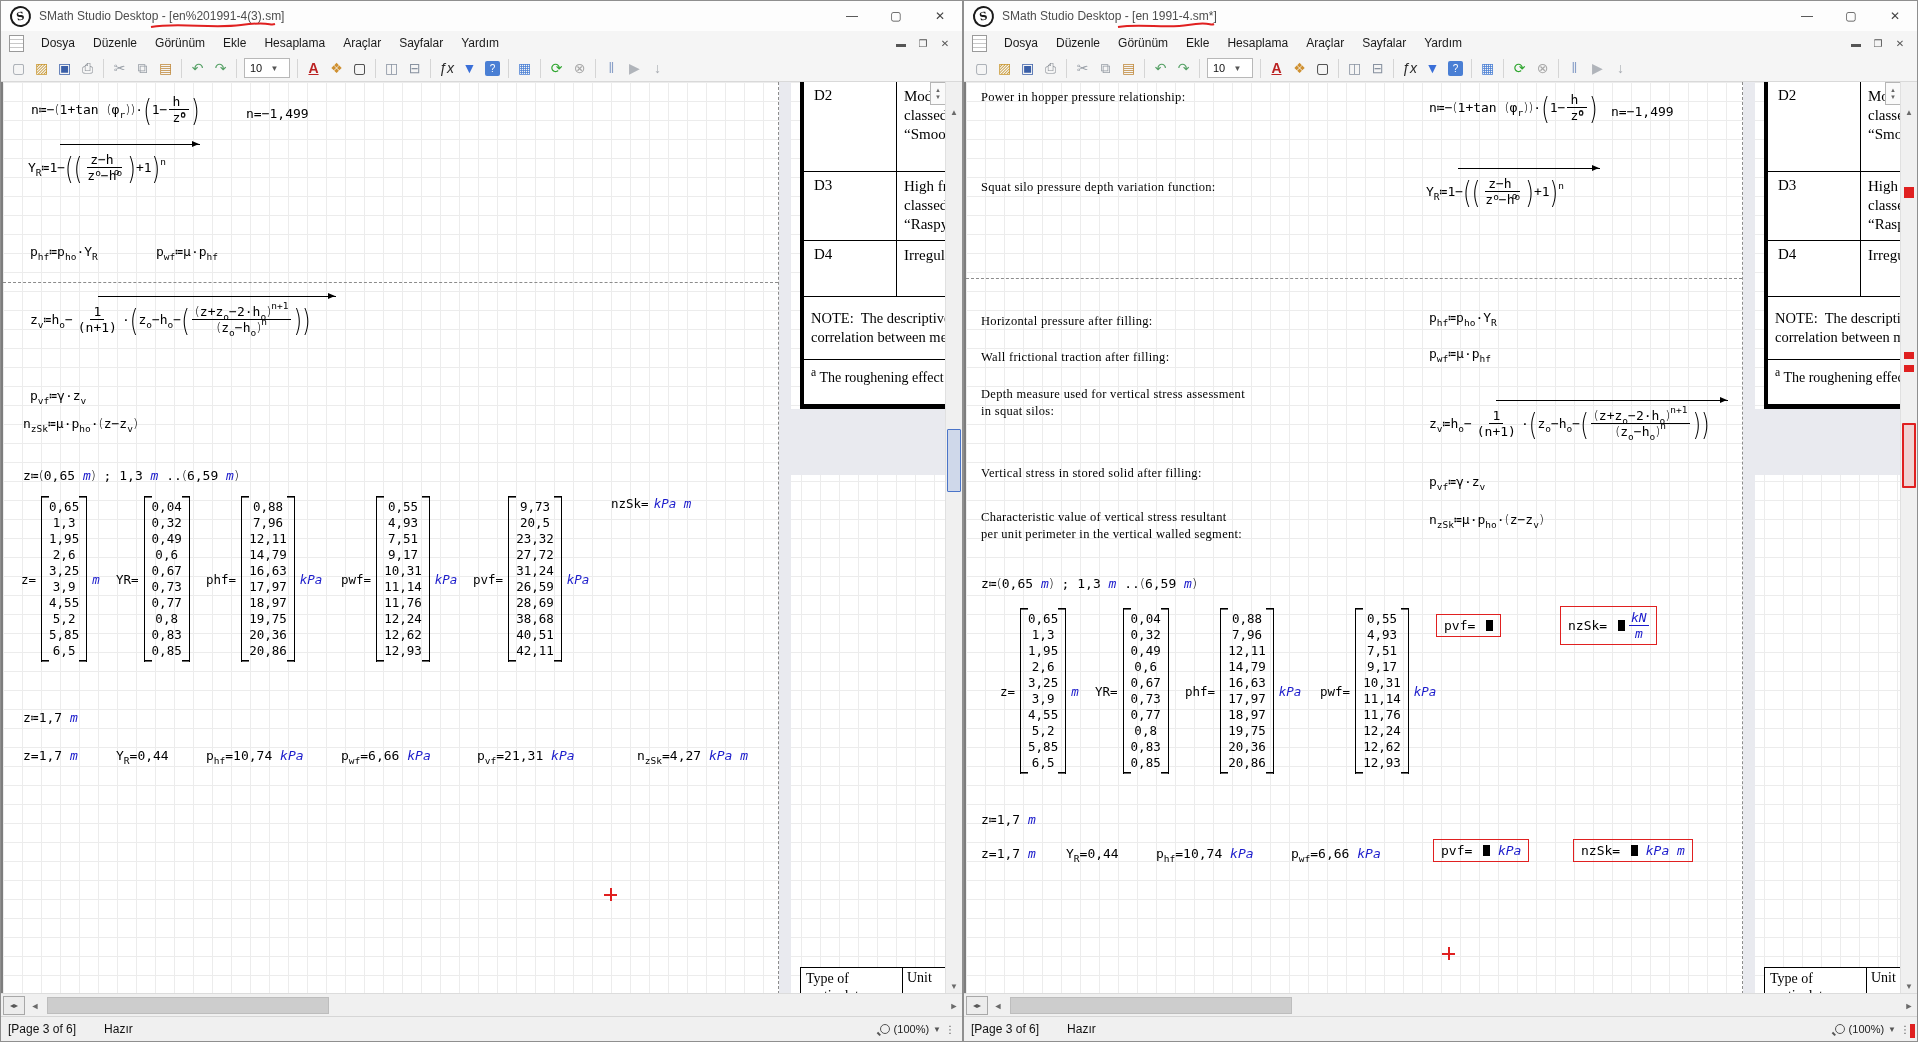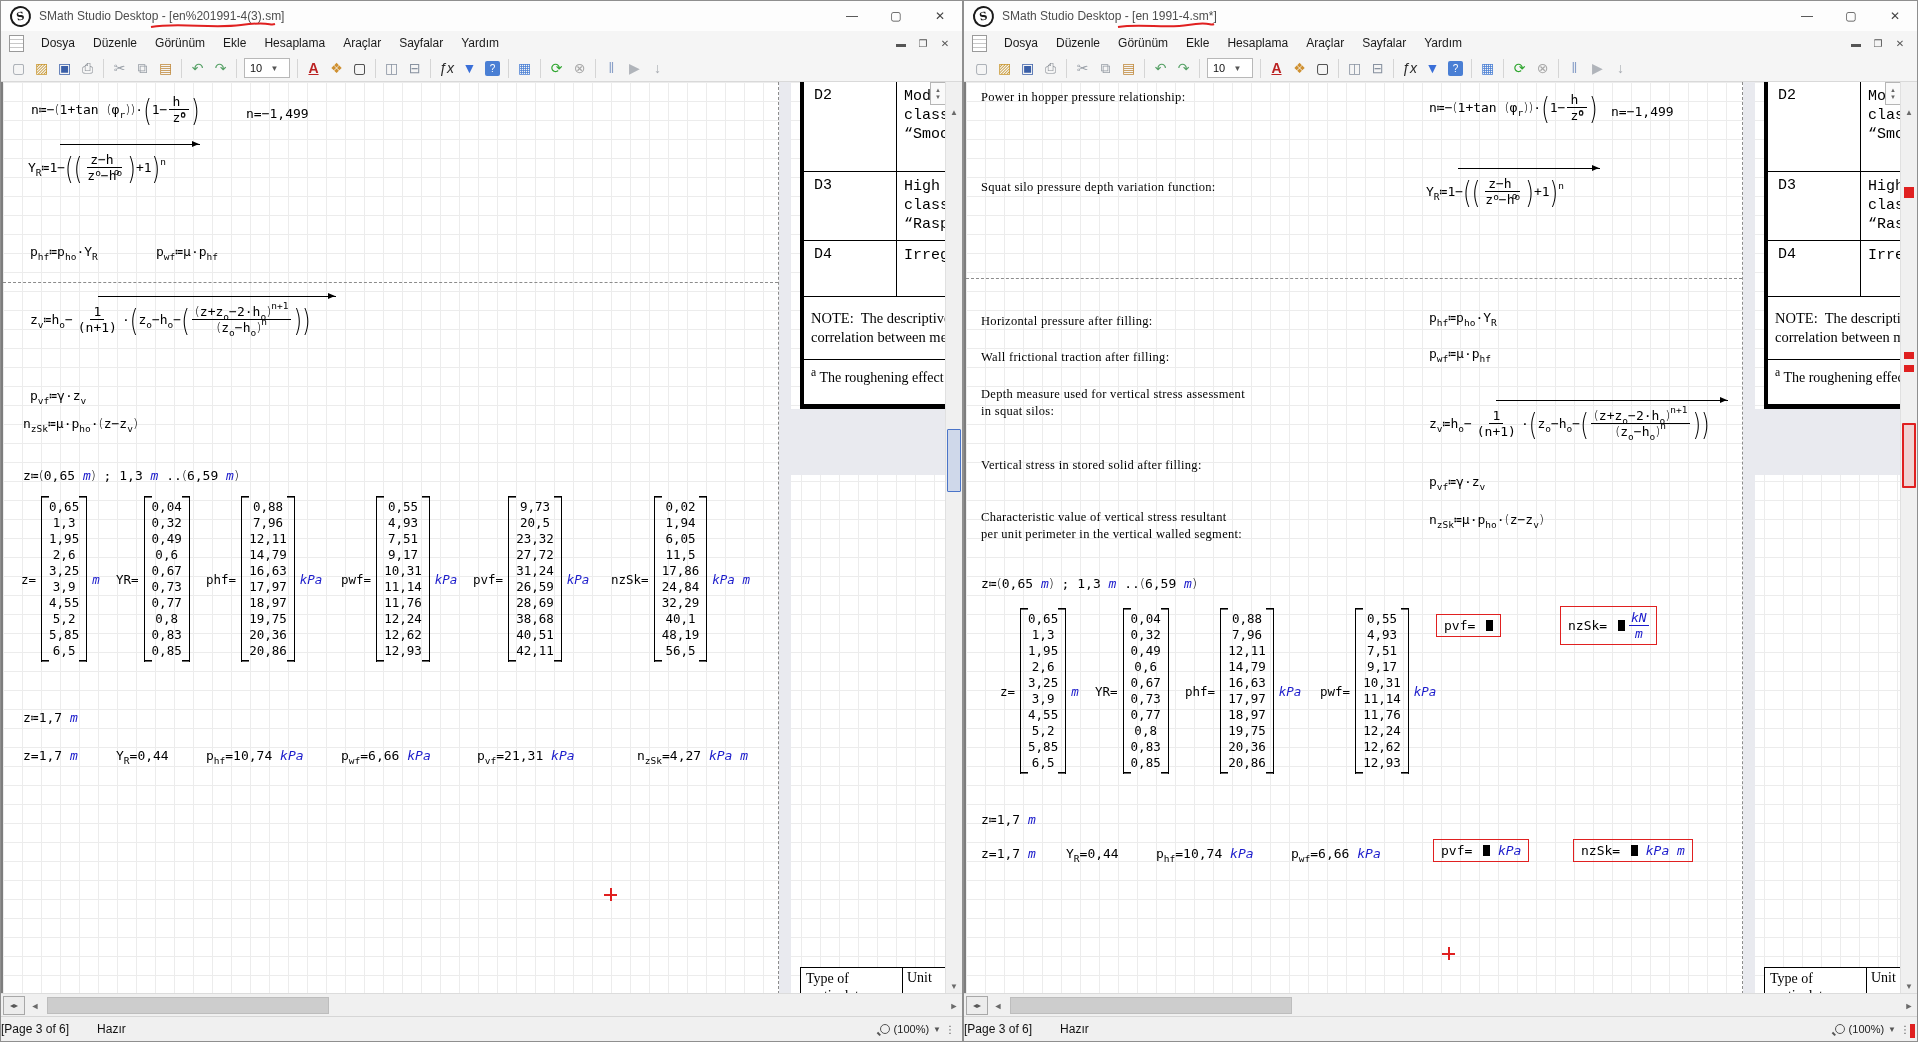--- a/index.html
+++ b/index.html
@@ -75,21 +75,21 @@
     background-repeat:no-repeat;background-size:7px 1.6px;
     background-position:left top,right top,left bottom,right bottom;}
   .mx div{line-height:16px;}
 
   
   .tl{position:absolute;font-family:Liberation Serif, serif;font-size:12.5px;letter-spacing:.3px;color:#000;white-space:pre;}
 
   
   .d2t{position:absolute;left:9px;top:0;width:195px;height:327px;background:#fff;border-left:4px solid #000;border-bottom:5px solid #000;
     font-family:"Liberation Serif",serif;color:#000;box-sizing:border-box;overflow:hidden;}
-  .d2row{display:flex;border-bottom:1px solid #000;font-family:Liberation Mono, monospace;}
+  .d2row{display:flex;border-bottom:1px solid #000;}
   .d2c1{width:93px;border-right:1px solid #000;padding:5px 0 0 10px;font-size:15px;box-sizing:border-box;}
   .d2c2{flex:1;padding:5px 0 0 7px;font-size:15px;line-height:19px;white-space:pre;}
   .d2note{padding:12px 0 0 7px;font-size:14.5px;line-height:19px;border-bottom:1px solid #000;height:63px;box-sizing:border-box;white-space:pre;}
   .d2foot{padding:6px 0 0 7px;font-size:14px;}
   .frag{position:absolute;left:9px;top:885px;width:190px;height:40px;background:#fff;border:1.5px solid #000;border-bottom:none;
     display:flex;font-family:"Liberation Serif",serif;font-size:14px;overflow:hidden;box-sizing:border-box;}
   .fgc1{width:102px;border-right:1px solid #000;padding:2px 5px;box-sizing:border-box;line-height:17px;}
   .fgc2{flex:1;padding:2px 4px;display:flex;align-items:flex-start;gap:4px;}
 
   
@@ -100,21 +100,21 @@
   .vthumb{position:absolute;left:1px;right:1px;border-radius:1px;}
   .rmark{position:absolute;left:3px;width:10px;background:#e02020;}
   .hs{position:absolute;left:0;right:0;bottom:24px;height:23px;background:#f0f0f0;border-top:1px solid #dcdcdc;display:flex;align-items:center;}
   .hsplit{width:20px;height:17px;border:1px solid #a8a8a8;background:#ececec;margin:0 2px;display:flex;align-items:center;justify-content:center;font-size:8px;color:#555;}
   .hsb{width:16px;text-align:center;font-size:9px;color:#6a6a6a;}
   .hthumb{height:15px;background:#cdcdcd;border:1px solid #bdbdbd;margin-left:4px;}
 
   
   .stat{position:absolute;left:0;right:0;bottom:0;height:24px;background:#f0f0f0;border-top:1px solid #d6d6d6;
     display:flex;align-items:center;font-size:12px;color:#111;}
-  .stpage{}
+  .stpage{margin-left:7px;}
   .stready{margin-left:28px;}
   .stright{margin-left:auto;display:flex;align-items:center;gap:4px;margin-right:4px;}
   .lens{width:8px;height:8px;border:1.5px solid #555;border-radius:50%;position:relative;display:inline-block;}
   .lens:after{content:"";position:absolute;width:4px;height:1.5px;background:#555;transform:rotate(45deg);left:-4px;top:8px;}
   .stzoom{font-size:11px;color:#222;text-align:center;}
   .stdd{font-size:8px;color:#555;}
   .stdots{font-size:10px;color:#555;letter-spacing:1px;margin-right:2px;}
   .cornermark{position:absolute;right:2px;bottom:3px;width:5px;height:14px;background:#e02020;}
 </style>
 </head>
@@ -281,32 +281,20 @@
           <div>26,59</div>
           <div>28,69</div>
           <div>38,68</div>
           <div>40,51</div>
           <div>42,11</div>
         </span>
         <span class="un">kPa</span>
       </div>
     <div class="matrix" style="left:608px;top:414px;">
         <span><span>n</span><span class="sb">zSk</span><span>=</span></span>
-        <span class="mx">
-          <div>0,02</div>
-          <div>1,94</div>
-          <div>6,05</div>
-          <div>11,5</div>
-          <div>17,86</div>
-          <div>24,84</div>
-          <div>32,29</div>
-          <div>40,1</div>
-          <div>48,19</div>
-          <div>56,5</div>
-        </span>
         <span class="un">kPa m</span>
       </div>
 
     <div class="fm" style="left:20px;top:628px;"><span>z</span><span>≔</span><span>1,7 </span><span class="un">m</span></div>
     <div class="fm" style="left:20px;top:666px;"><span>z</span><span>=</span><span>1,7 </span><span class="un">m</span></div>
     <div class="fm" style="left:113px;top:666px;"><span>Y</span><span class="sb">R</span><span>=</span><span>0,44</span></div>
     <div class="fm" style="left:203px;top:666px;"><span>p</span><span class="sb">hf</span><span>=</span><span>10,74 </span><span class="un">kPa</span></div>
     <div class="fm" style="left:338px;top:666px;"><span>p</span><span class="sb">wf</span><span>=</span><span>6,66 </span><span class="un">kPa</span></div>
     <div class="fm" style="left:474px;top:666px;"><span>p</span><span class="sb">vf</span><span>=</span><span>21,31 </span><span class="un">kPa</span></div>
     <div class="fm" style="left:634px;top:666px;"><span>n</span><span class="sb">zSk</span><span>=</span><span>4,27 </span><span class="un">kPa m</span></div>
@@ -456,21 +444,21 @@
     <div class="fm" style="left:460px;top:94px;"><span>Y</span><span class="sb">R</span><span>≔</span><span>1</span><span>−</span><span class="g tall"><span class="par">(</span><span class="g tall"><span class="par">(</span><span class="fr"><span class="n"><span>z</span><span>−</span><span>h</span><span class="sb">o</span></span><span class="d"><span>z</span><span class="sb">o</span><span>−</span><span>h</span><span class="sb">o</span></span></span><span class="par">)</span></span><span>+</span><span>1</span><span class="par">)</span><span class="sp">n</span></span></div>
     <div class="dash-h" style="left:0;width:776px;top:196px;"></div>
     <div class="tl" style="left:15px;top:232px;">Horizontal pressure after filling:</div>
     <div class="fm" style="left:463px;top:228px;"><span>p</span><span class="sb">hf</span><span>≔</span><span>p</span><span class="sb">ho</span><span>·</span><span>Y</span><span class="sb">R</span></div>
     <div class="tl" style="left:15px;top:268px;">Wall frictional traction after filling:</div>
     <div class="fm" style="left:463px;top:264px;"><span>p</span><span class="sb">wf</span><span>≔</span><span>μ·p</span><span class="sb">hf</span></div>
     <div class="tl" style="left:15px;top:305px;">Depth measure used for vertical stress assessment</div>
     <div class="tl" style="left:15px;top:322px;">in squat silos:</div>
     <div class="oline" style="left:530px;top:318px;width:232px;"></div>
     <div class="fm" style="left:463px;top:326px;"><span>z</span><span class="sb">v</span><span>≔</span><span>h</span><span class="sb">o</span><span>−</span><span class="fr"><span class="n"><span>1</span></span><span class="d"><span>(n+1)</span></span></span><span>·</span><span class="g tall"><span class="par">(</span><span>z</span><span class="sb">o</span><span>−</span><span>h</span><span class="sb">o</span><span>−</span><span class="g tall"><span class="par">(</span><span class="fr"><span class="n"><span class="g"><span class="par">(</span><span>z</span><span>+</span><span>z</span><span class="sb">o</span><span>−</span><span>2·h</span><span class="sb">o</span><span class="par">)</span><span class="sp">n+1</span></span></span><span class="d"><span class="g"><span class="par">(</span><span>z</span><span class="sb">o</span><span>−</span><span>h</span><span class="sb">o</span><span class="par">)</span><span class="sp">n</span></span></span></span><span class="par">)</span></span><span class="par">)</span></span></div>
-    <div class="tl" style="left:15px;top:376px;">Vertical stress in stored solid after filling:</div>
+    <div class="tl" style="left:15px;top:384px;">Vertical stress in stored solid after filling:</div>
     <div class="fm" style="left:463px;top:392px;"><span>p</span><span class="sb">vf</span><span>≔</span><span>γ·z</span><span class="sb">v</span></div>
     <div class="tl" style="left:15px;top:428px;">Characteristic value of vertical stress resultant</div>
     <div class="tl" style="left:15px;top:445px;text-align:right;">per unit perimeter in the vertical walled segment:</div>
     <div class="fm" style="left:463px;top:430px;"><span>n</span><span class="sb">zSk</span><span>≔</span><span>μ·p</span><span class="sb">ho</span><span>·</span><span class="g"><span class="par">(</span><span>z−z</span><span class="sb">v</span><span class="par">)</span></span></div>
     <div class="fm" style="left:15px;top:494px;"><span>z</span><span>≔</span><span class="g"><span class="par">(</span><span>0,65 </span><span class="un">m</span><span class="par">)</span></span><span> ; </span><span>1,3 </span><span class="un">m</span><span> ..</span><span class="g"><span class="par">(</span><span>6,59 </span><span class="un">m</span><span class="par">)</span></span></div>
 
     <div class="matrix" style="left:34px;top:526px;">
         <span><span>z</span><span>=</span></span>
         <span class="mx">
           <div>0,65</div>

